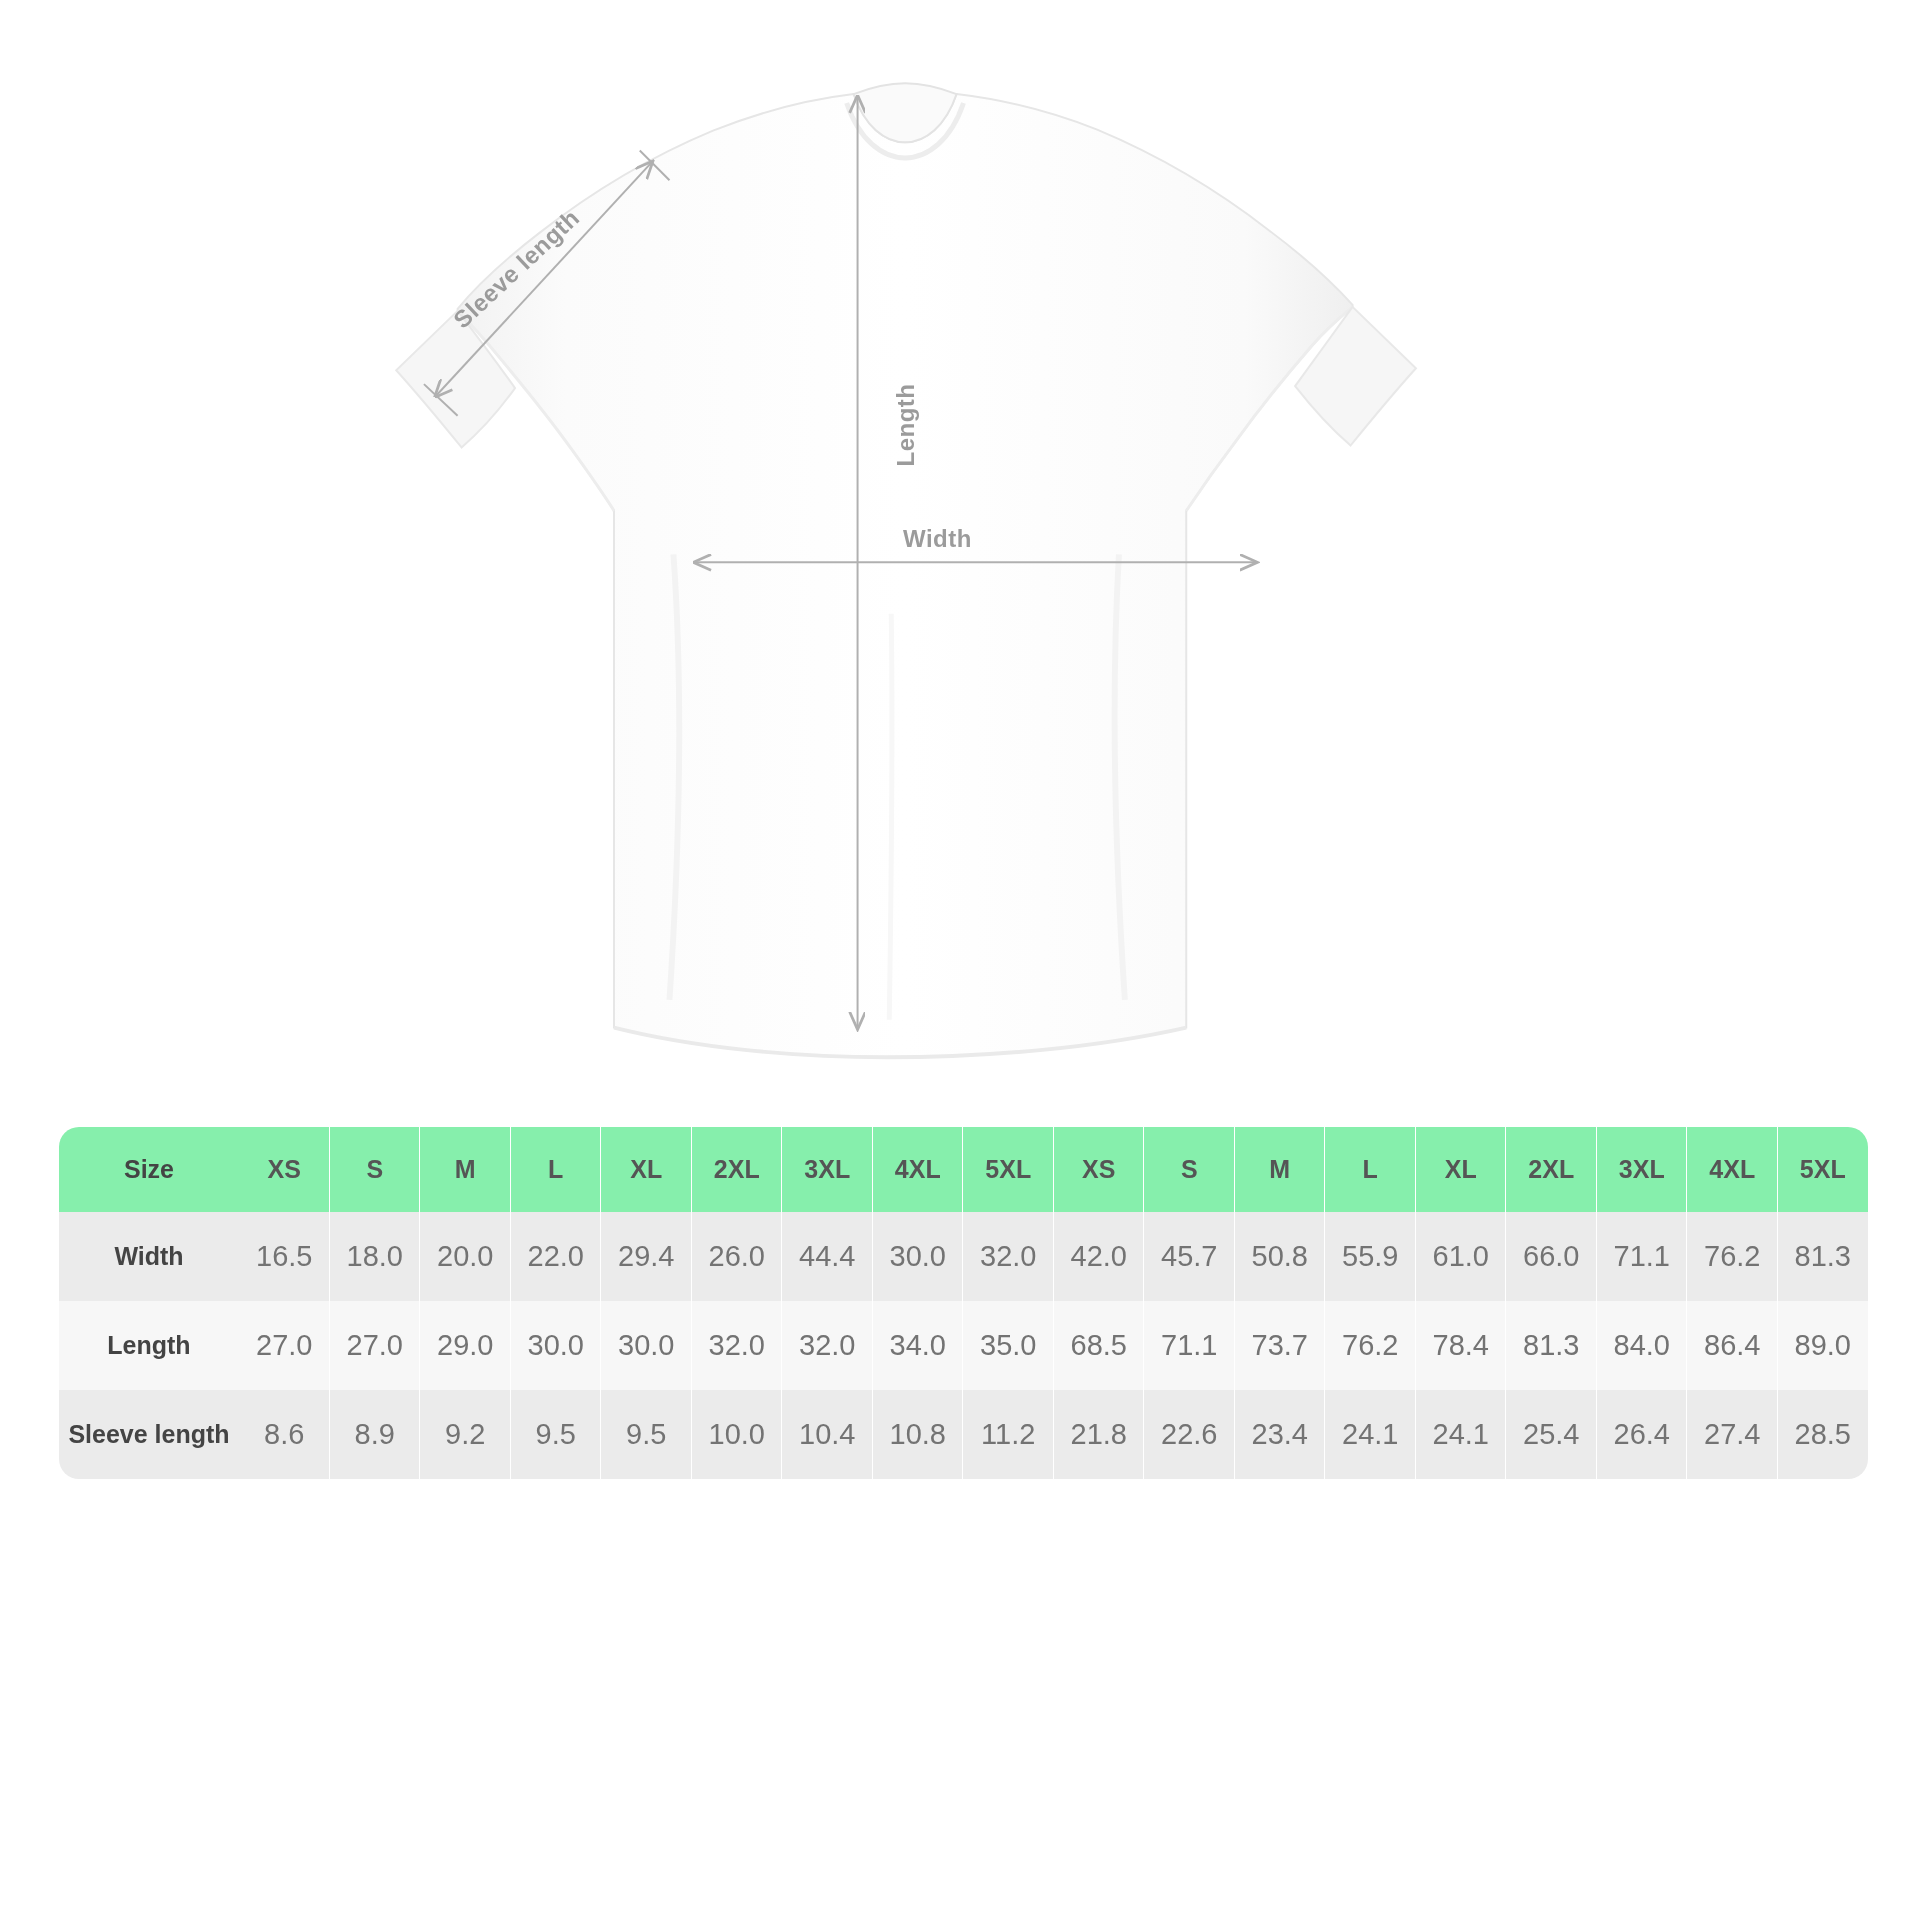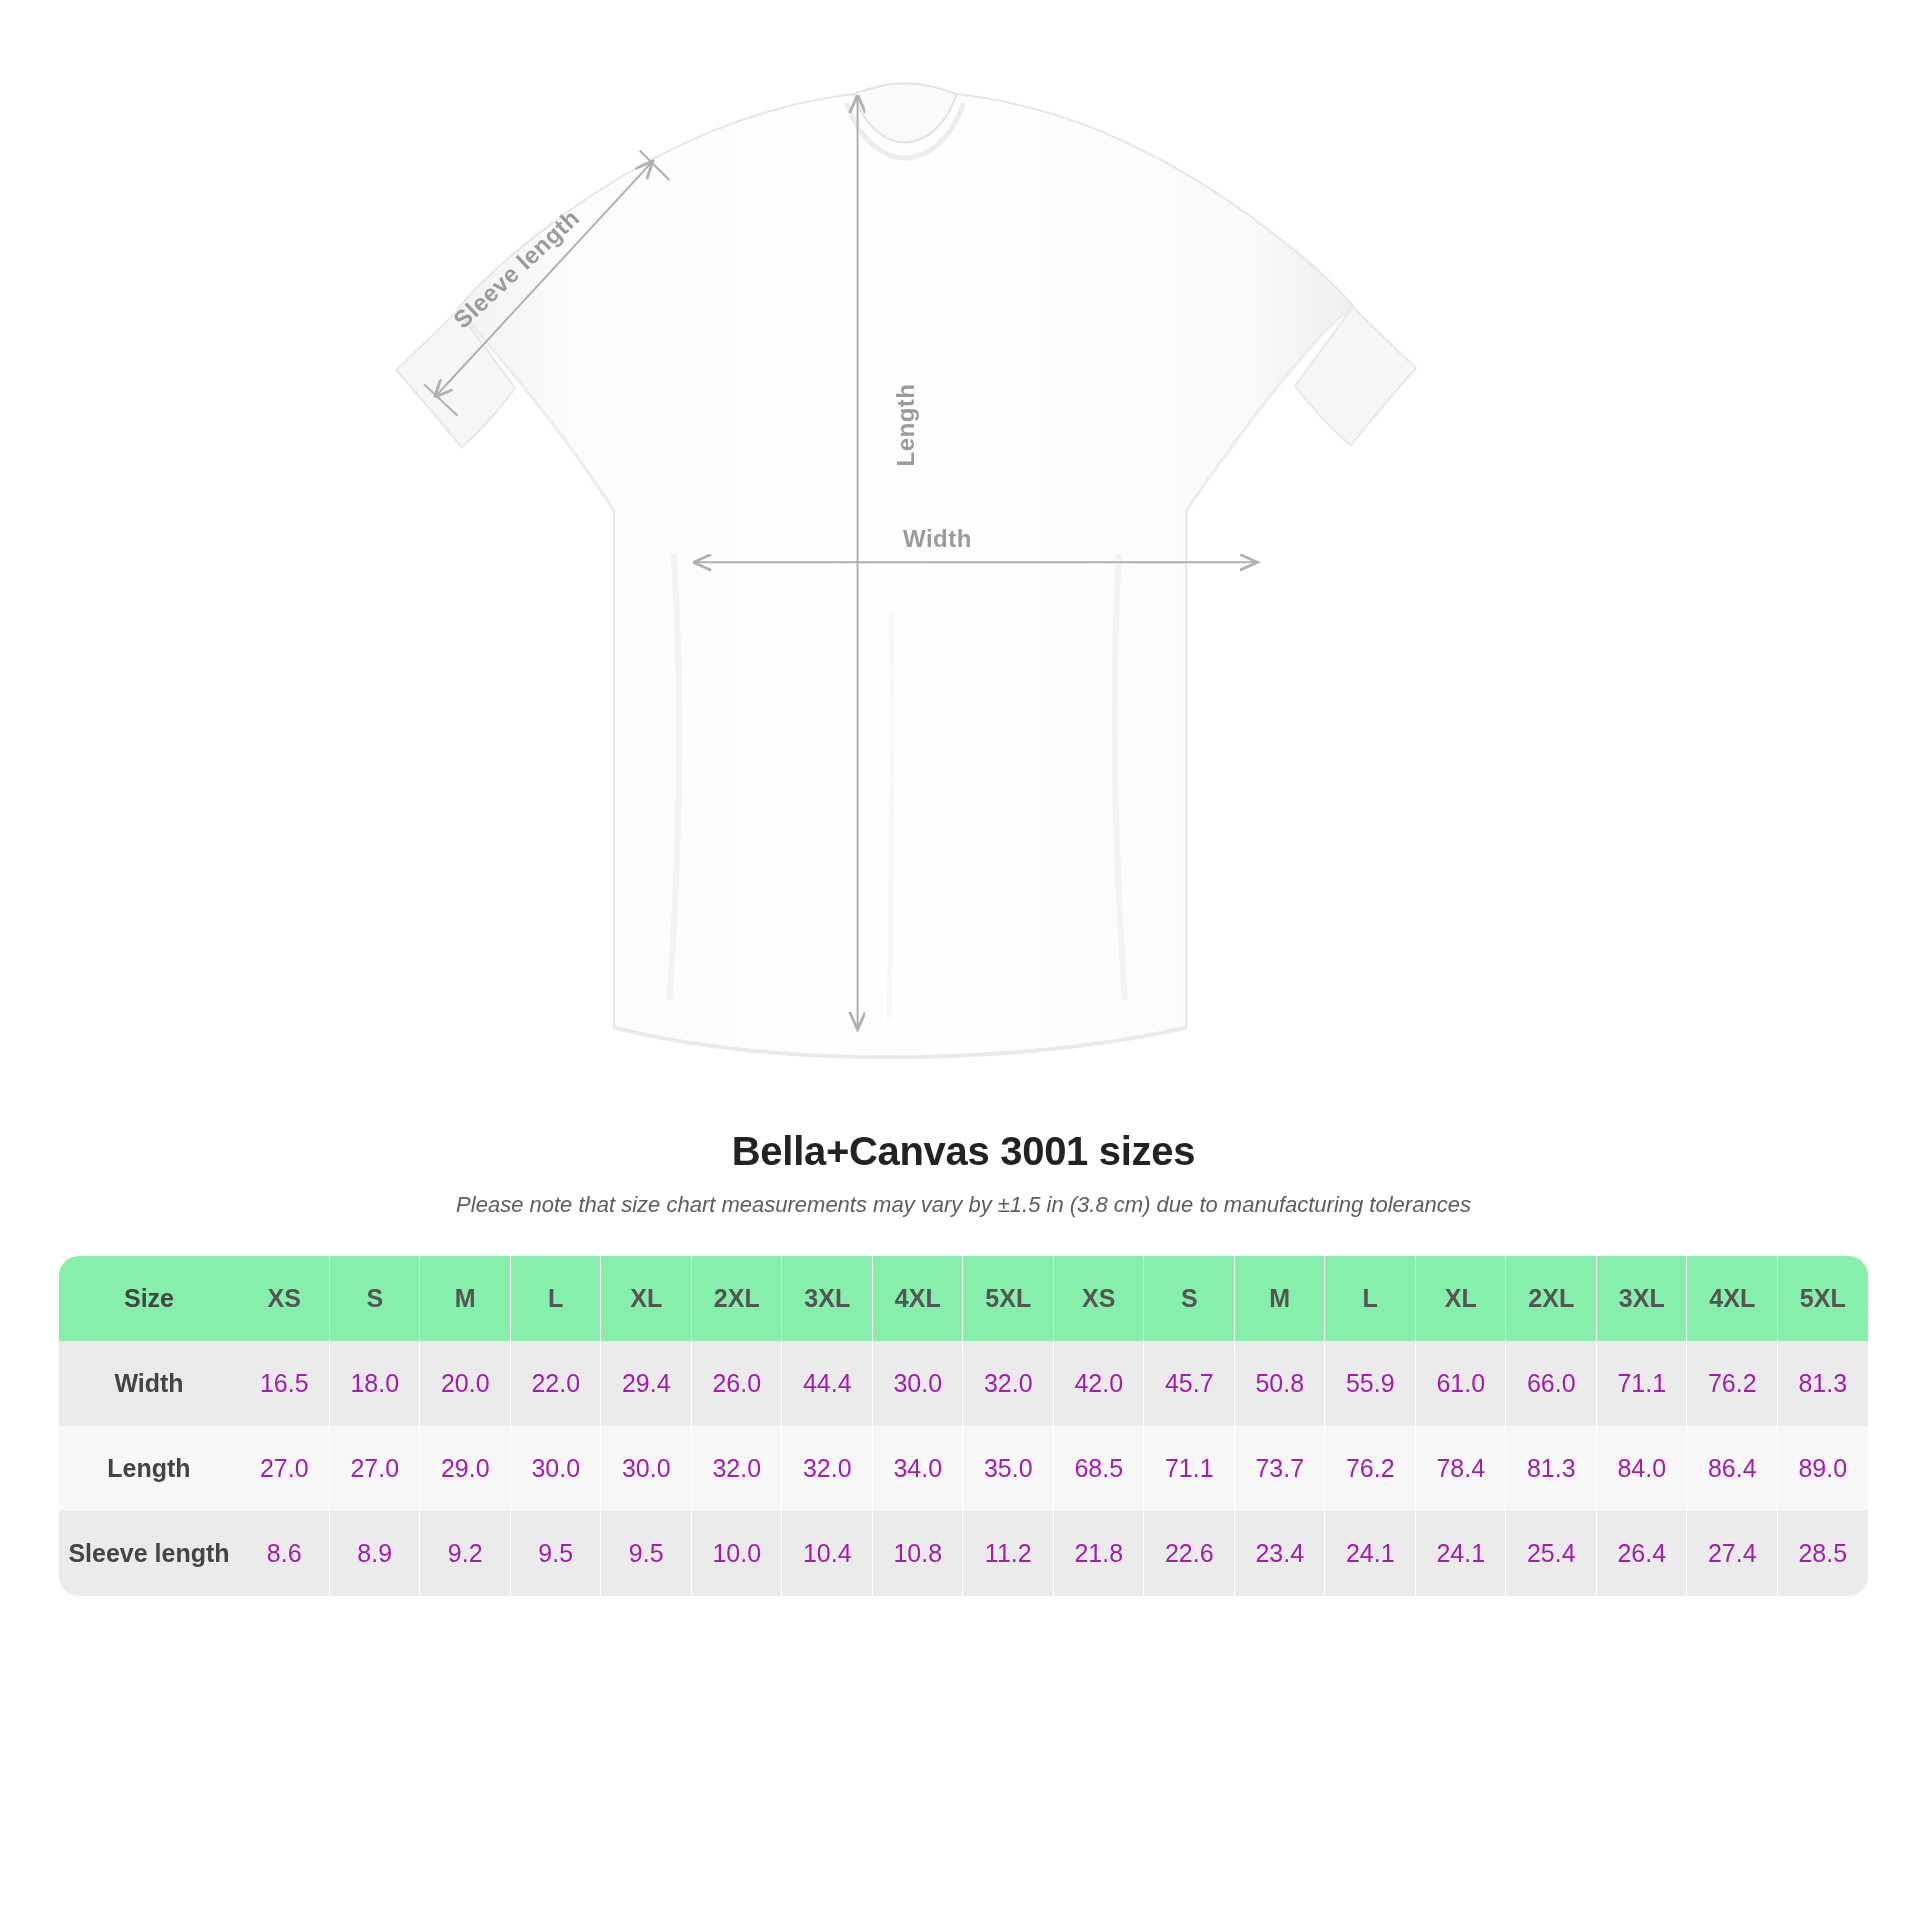--- a/index.html
+++ b/index.html
@@ -119,22 +119,22 @@
     color: #555555;
   }
   .head-row td.rowlabel {
     font-size: 25px;
     font-weight: bold;
     color: #444444;
   }
 
   .data-row td {
     padding: 28px 0;
-    font-size: 25px;
-    color: #a21caf;
+    font-size: 29px;
+    color: #737373;
   }
   .data-row td.rowlabel {
     font-weight: bold;
     color: #444444;
     font-size: 25px;
   }
   .row-width td { background: #ebebeb; }
   .row-length td { background: #f7f7f7; }
   .row-sleeve td { background: #ebebeb; }
 
@@ -210,24 +210,20 @@
       <line x1="440" y1="400" x2="658" y2="164" stroke="#b0b0b0" stroke-width="2" marker-start="url(#arrTail)" marker-end="url(#arrHead)"></line>
       <line x1="428" y1="388" x2="462" y2="420" stroke="#b0b0b0" stroke-width="2"></line>
       <line x1="646" y1="152" x2="676" y2="182" stroke="#b0b0b0" stroke-width="2"></line>
     </svg>
 
     <div class="dim-label label-sleeve">Sleeve length</div>
     <div class="dim-label label-length">Length</div>
     <div class="dim-label label-width">Width</div>
   </div>
 
-  <div class="title-block">
-    <h1 class="chart-title">Bella+Canvas 3001 sizes</h1>
-    <p class="chart-note">Please note that size chart measurements may vary by ±1.5 in (3.8 cm) due to manufacturing tolerances</p>
-  </div>
 
   <div class="table-wrap">
     <table class="size-table">
       <colgroup>
         <col class="col-first">
         <col span="18">
       </colgroup>
       <tbody>
 
         <tr class="head-row">

